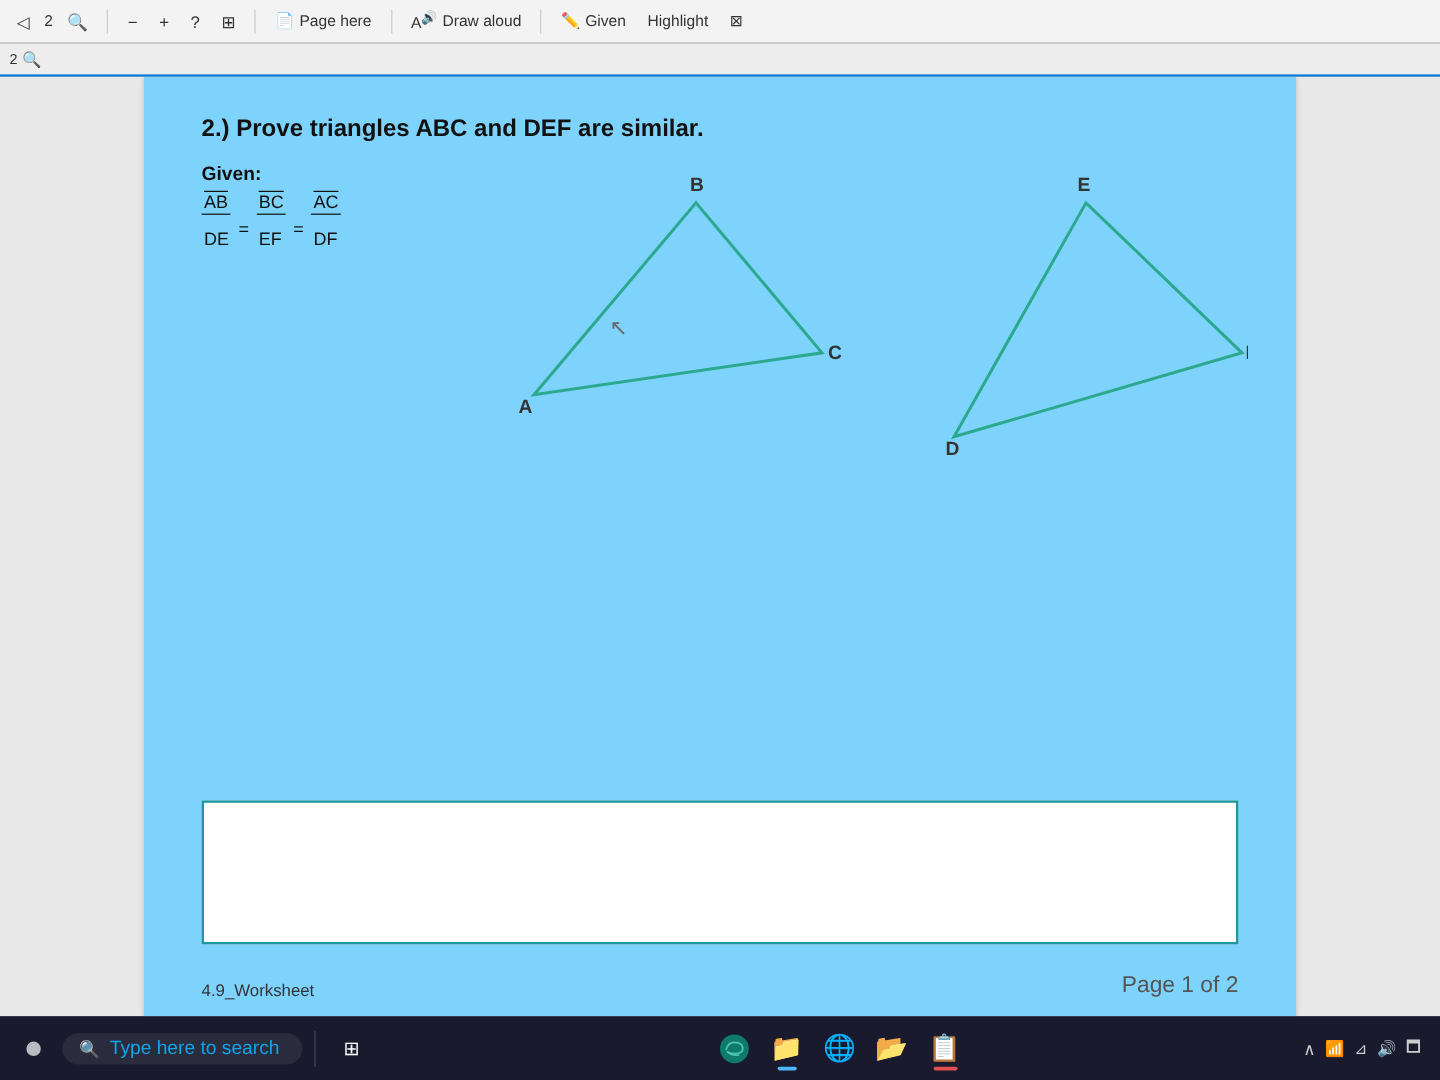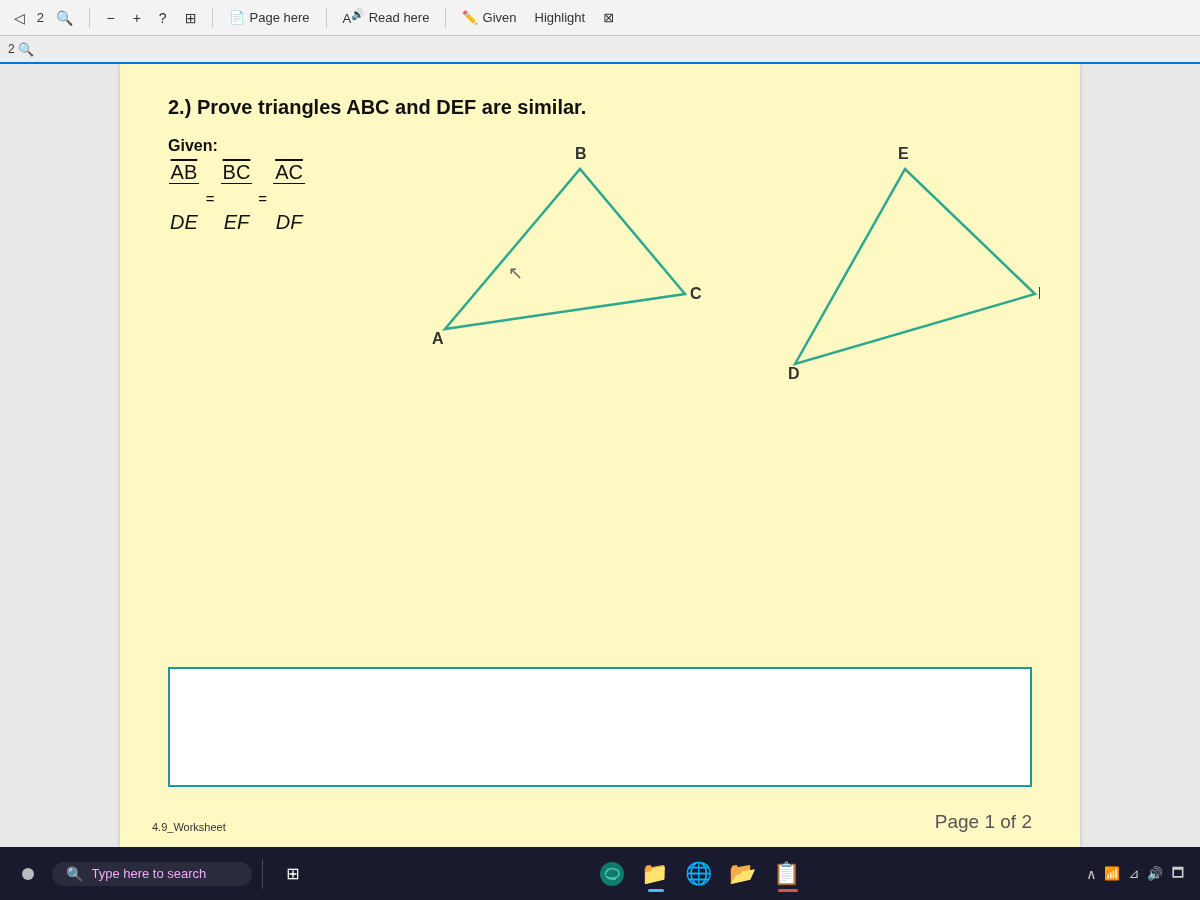--- a/index.html
+++ b/index.html
@@ -66,21 +66,21 @@
       height: calc(900px - 36px - 28px - 53px);
       background: #e8e8e8;
       display: flex;
       justify-content: center;
       align-items: flex-start;
       overflow: hidden;
     }
     .page {
       width: 960px;
       height: 100%;
-      background: #fef9c3;
+      background: #7dd3fc;
       padding: 32px 48px 20px 48px;
       position: relative;
       box-shadow: 0 1px 4px rgba(0,0,0,0.2);
     }
 
     .problem-title {
       font-size: 20px;
       font-weight: bold;
       color: #111;
       margin-bottom: 18px;
@@ -98,33 +98,31 @@
     .frac-row {
       display: flex;
       align-items: center;
       gap: 6px;
       font-size: 15px;
       color: #111;
     }
     .frac {
       display: inline-flex;
       flex-direction: column;
-      align-items: center;
-      font-size: 20px;
+      align-items: flex-start;
+      font-size: 15px;
       line-height: 1.1;
-      gap: 24px;
     }
     .frac .num {
       border-bottom: 1.5px solid #111;
       padding: 0 2px;
       text-decoration: overline;
     }
     .frac .den {
-      padding: 3px 2px;
-      font-style: italic;
+      padding: 13px 2px;
     }
     .equal-sign {
       font-size: 15px;
     }
 
     
     .diagram-area {
       position: absolute;
       top: 50px;
       left: 220px;
@@ -147,22 +145,22 @@
     .page-footer {
       position: absolute;
       bottom: 14px;
       right: 48px;
       font-size: 19px;
       color: #555;
     }
     .worksheet-name {
       position: absolute;
       bottom: 14px;
-      left: 32px;
-      font-size: 11px;
+      left: 48px;
+      font-size: 14px;
       color: #333;
       font-weight: 500;
     }
 
     
     .taskbar {
       position: absolute;
       bottom: 0;
       left: 0;
       width: 1200px;
@@ -212,22 +210,22 @@
       border-radius: 16px;
       padding: 4px 14px;
       gap: 8px;
       min-width: 200px;
     }
     .search-icon-tb {
       font-size: 14px;
       color: #aaa;
     }
     .search-text-tb {
-      font-size: 13px;
-      color: #f0abfc;
+      font-size: 16px;
+      color: #0ea5e9;
     }
 
     
     .pinned-app {
       width: 40px;
       height: 40px;
       display: flex;
       align-items: center;
       justify-content: center;
       cursor: pointer;
@@ -268,21 +266,21 @@
   <button class="toolbar-btn">?</button>
   <button class="toolbar-btn">⊞</button>
   <div class="toolbar-divider"></div>
   <span class="toolbar-label">
     <span>📄</span>
     <span>Page here</span>
   </span>
   <div class="toolbar-divider"></div>
   <span class="toolbar-label">
     <span>A<sup>🔊</sup></span>
-    <span>Read here</span>
+    <span>Draw aloud</span>
   </span>
   <div class="toolbar-divider"></div>
   <span class="toolbar-label">
     <span>✏️</span>
     <span>Given</span>
   </span>
   <span class="toolbar-label">
     <span>Highlight</span>
   </span>
   <span class="toolbar-label">

